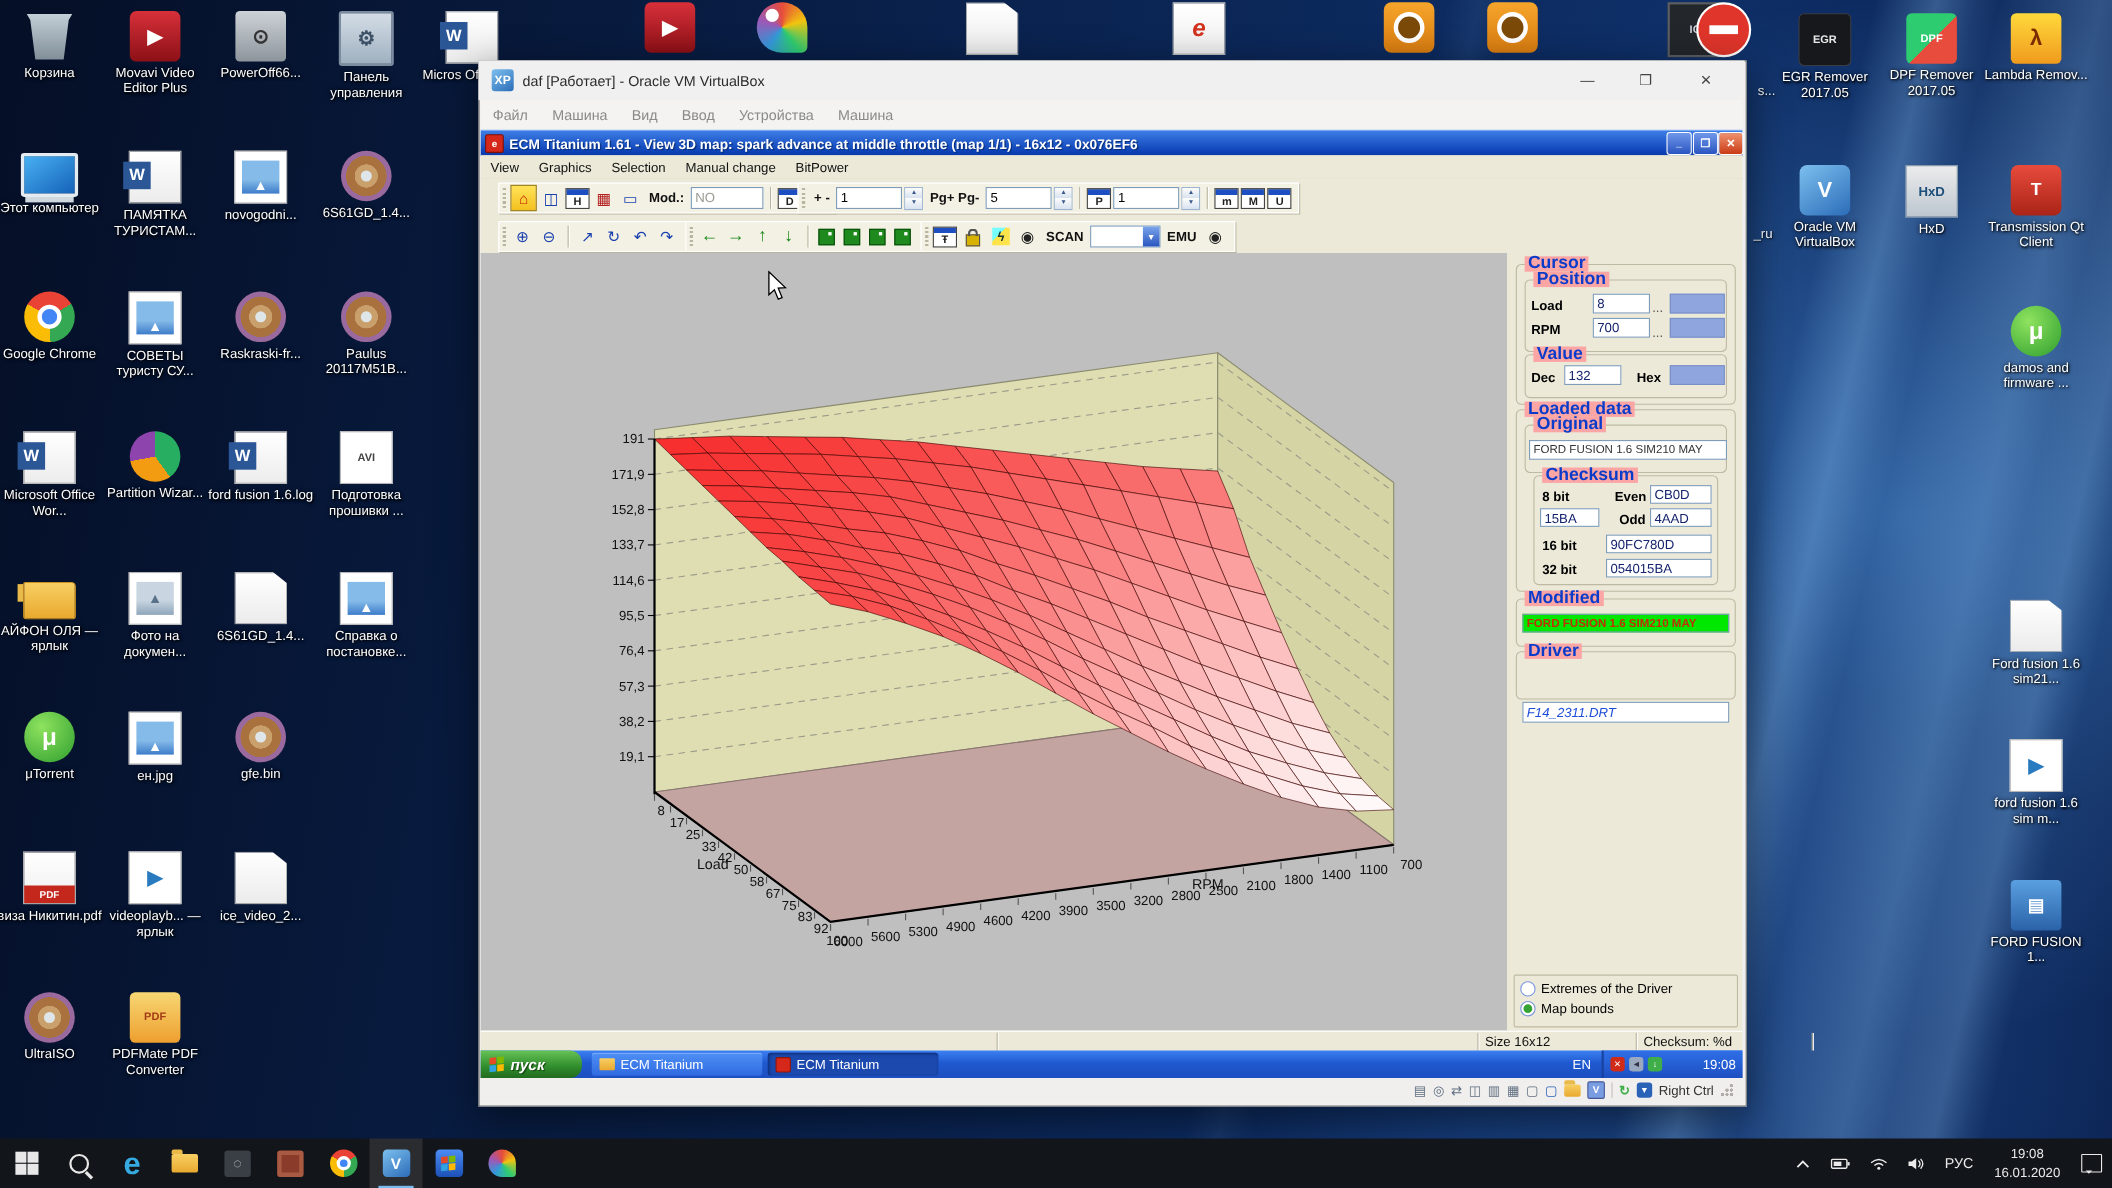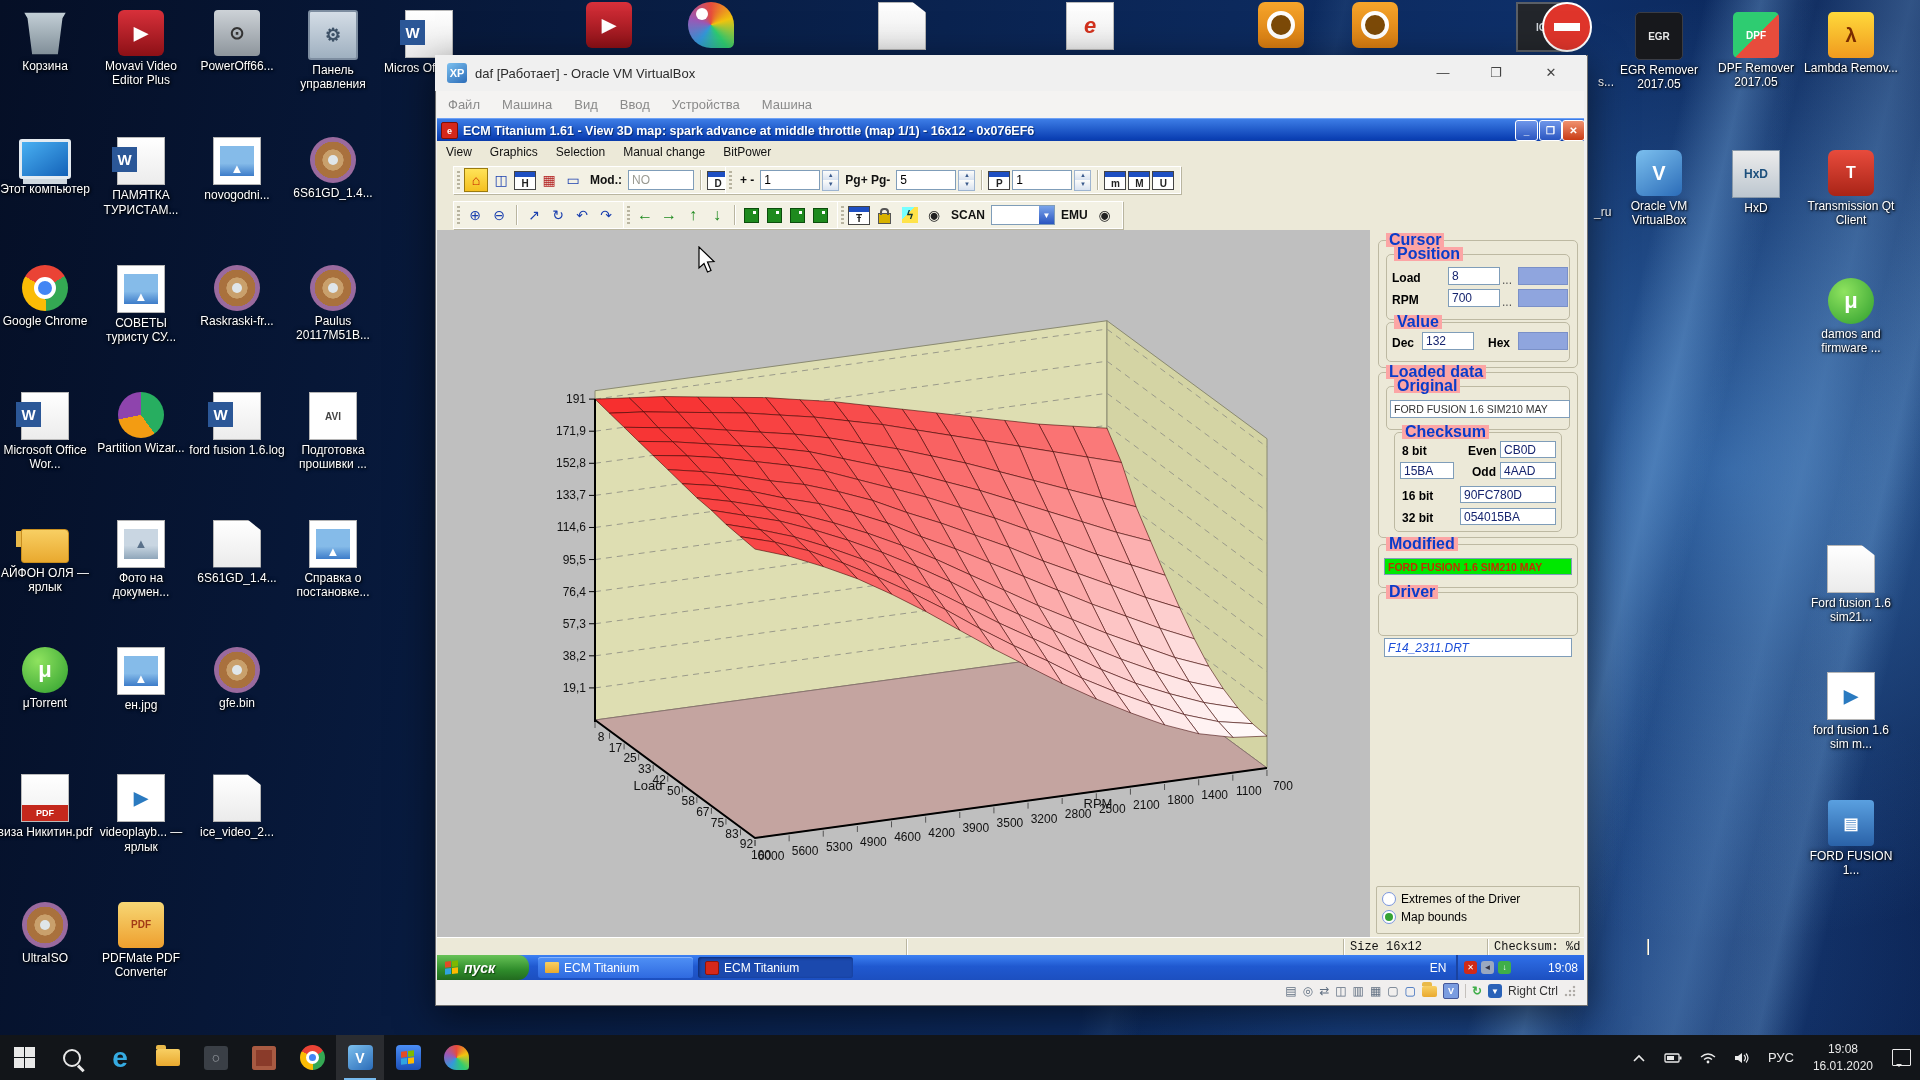--- a/index.html
+++ b/index.html
@@ -148,21 +148,21 @@
   .finput{position:absolute;border:1px solid #7f9db9;background:#fff;font-size:12px;padding:0 3px;z-index:8;
           font-family:inherit;color:#16246e;}
   .bluebtn{position:absolute;background:#8fa5de;border:1px solid #7a90c8;z-index:8;}
   .radio{position:absolute;display:flex;align-items:center;gap:5px;font-size:12px;color:#000;z-index:8;}
   .radio .c{width:12px;height:12px;border-radius:50%;border:1px solid #7a96df;background:#fff;position:relative;flex:none;}
   .radio.sel .c::after{content:"";position:absolute;inset:2px;background:#35a435;border-radius:50%;}
 
   
   .ecm-status{position:absolute;left:437px;top:937px;width:1147px;height:18px;background:#ece9d8;z-index:6;
               font-size:12px;color:#111;border-top:1px solid #fff;}
-  .ecm-status .cell{position:absolute;top:1px;bottom:1px;border-left:1px solid #b9b5a0;box-shadow:1px 0 0 #fff inset;padding:1px 6px;font-family:Liberation Mono, monospace;}
+  .ecm-status .cell{position:absolute;top:1px;bottom:1px;border-left:1px solid #b9b5a0;box-shadow:1px 0 0 #fff inset;padding:1px 6px;}
 
   
   .gtb{position:absolute;left:437px;top:955px;width:1147px;height:25px;z-index:6;
        background:linear-gradient(#3c81f3,#2059d0 45%,#1c4fc0);}
   .gstart{position:absolute;left:437px;top:955px;width:92px;height:25px;z-index:7;border-radius:0 11px 11px 0;
           background:linear-gradient(#67c256,#2f8c2b 60%,#226b1f);display:flex;align-items:center;gap:5px;
           color:#fff;font-weight:bold;font-style:italic;font-size:14px;padding-left:8px;box-sizing:border-box;
           text-shadow:1px 1px 1px #14430f;}
   .flag{width:14px;height:13px;display:grid;grid-template-columns:6px 6px;grid-template-rows:6px 6px;gap:1px;transform:skewY(-6deg);}
   .flag i{background:#e34b26;}.flag i:nth-child(2){background:#7eb900;}.flag i:nth-child(3){background:#30a3e0;}.flag i:nth-child(4){background:#ffba00;}

